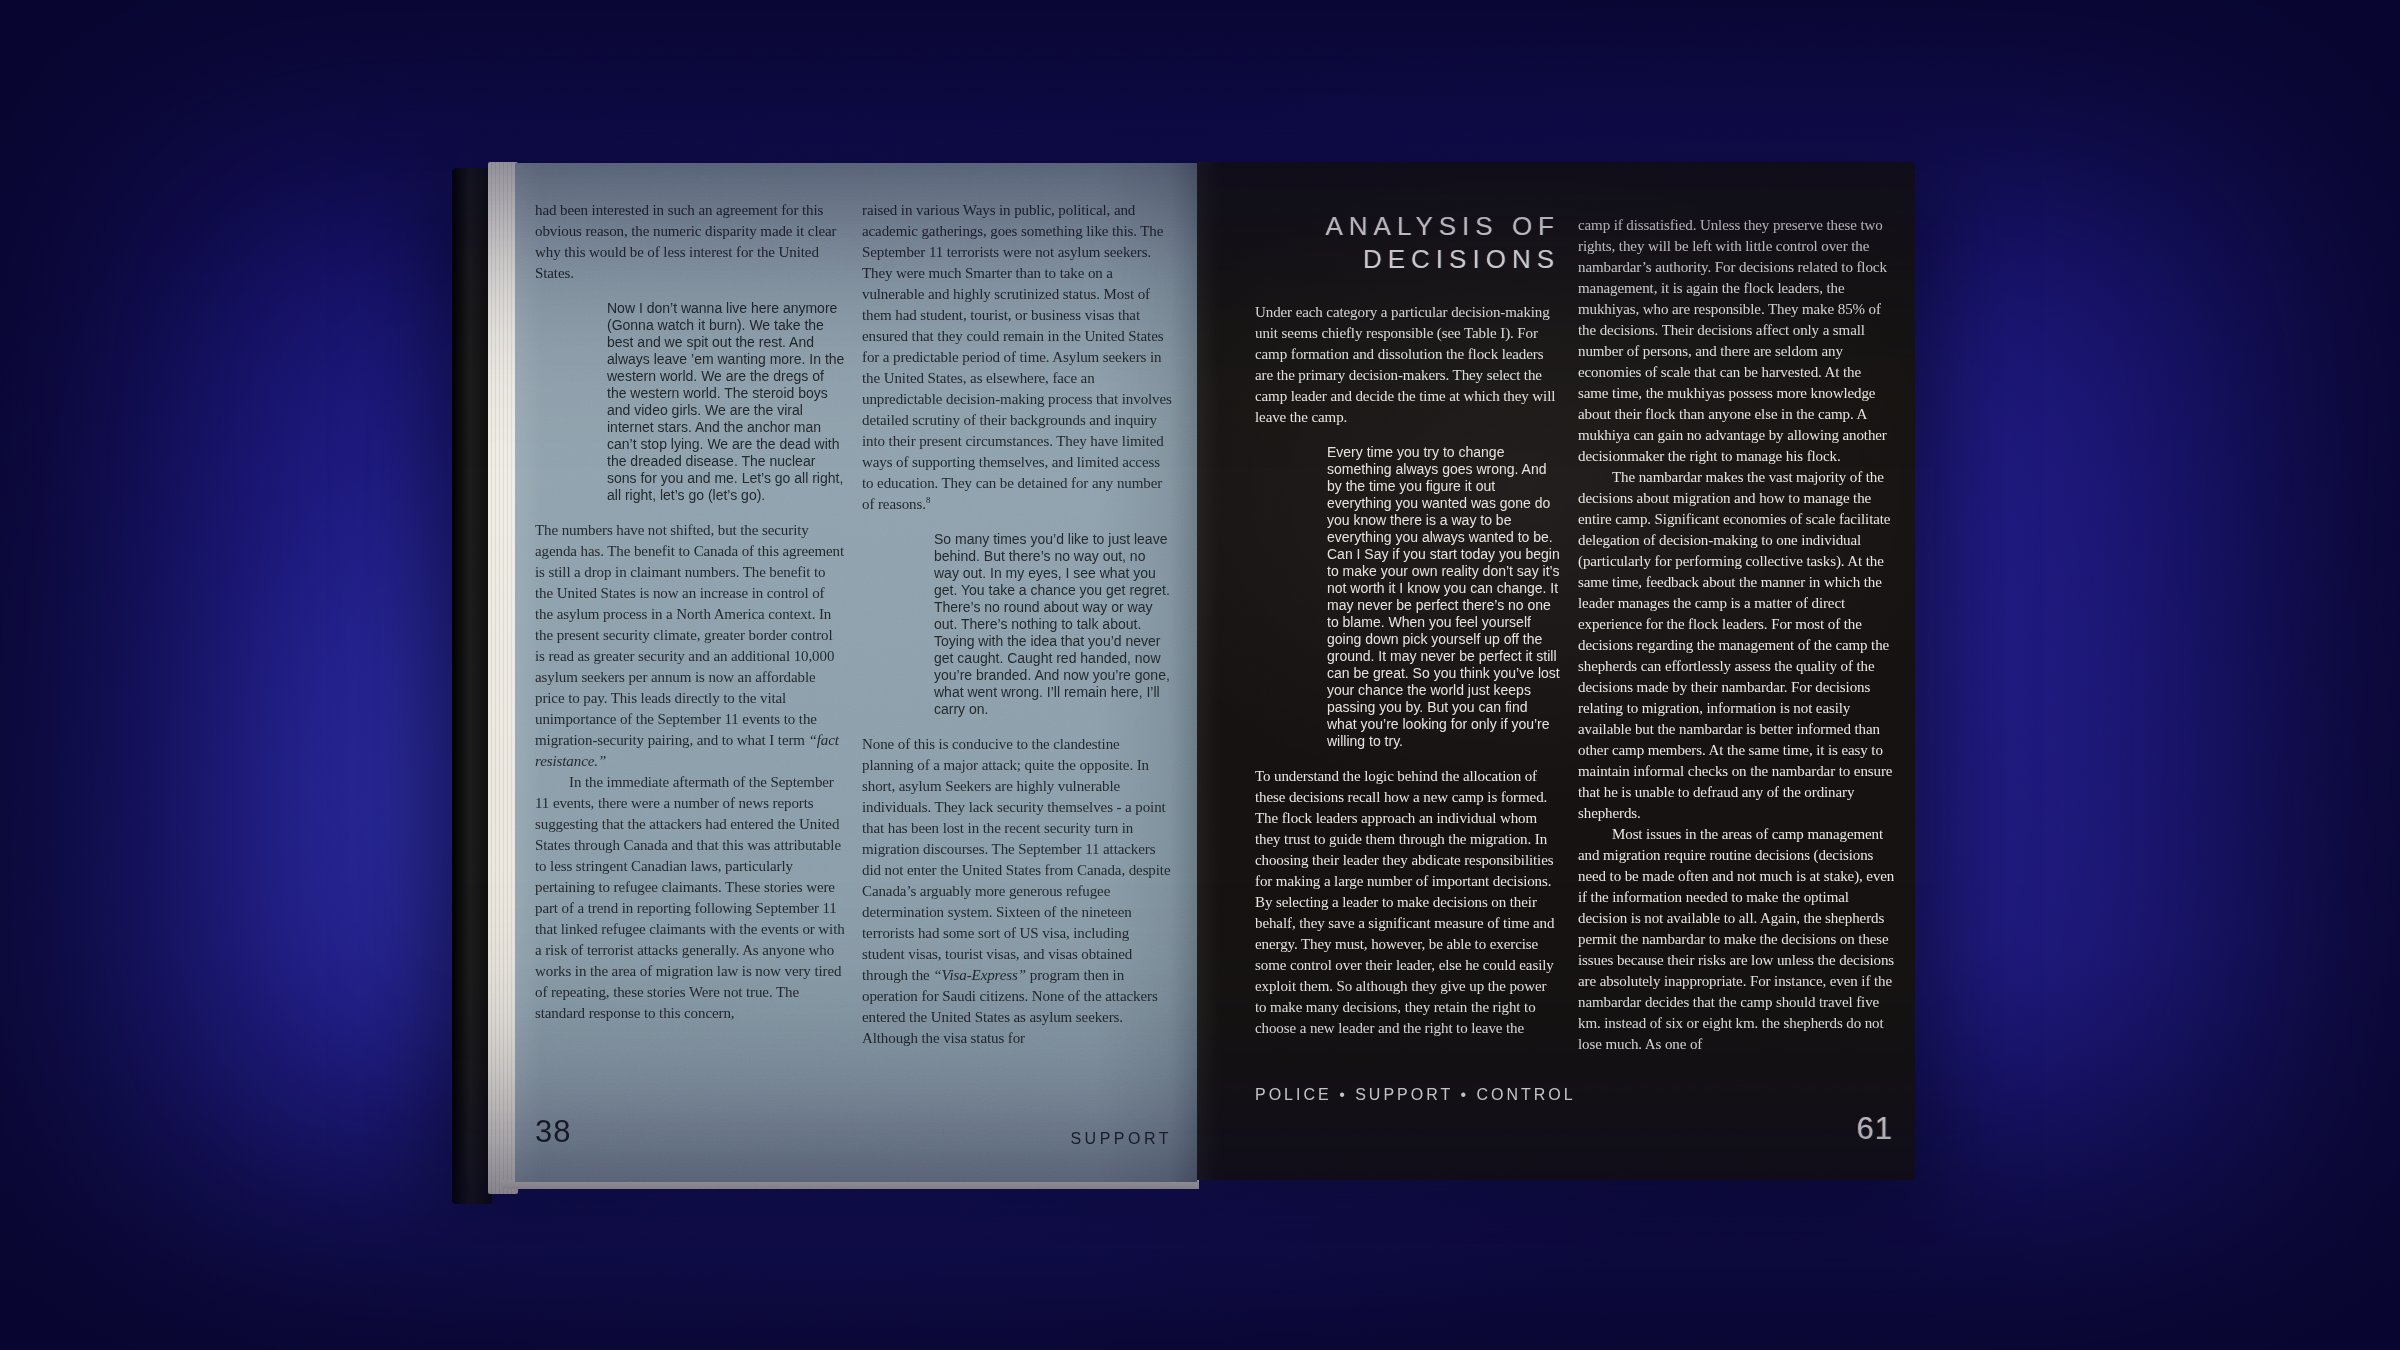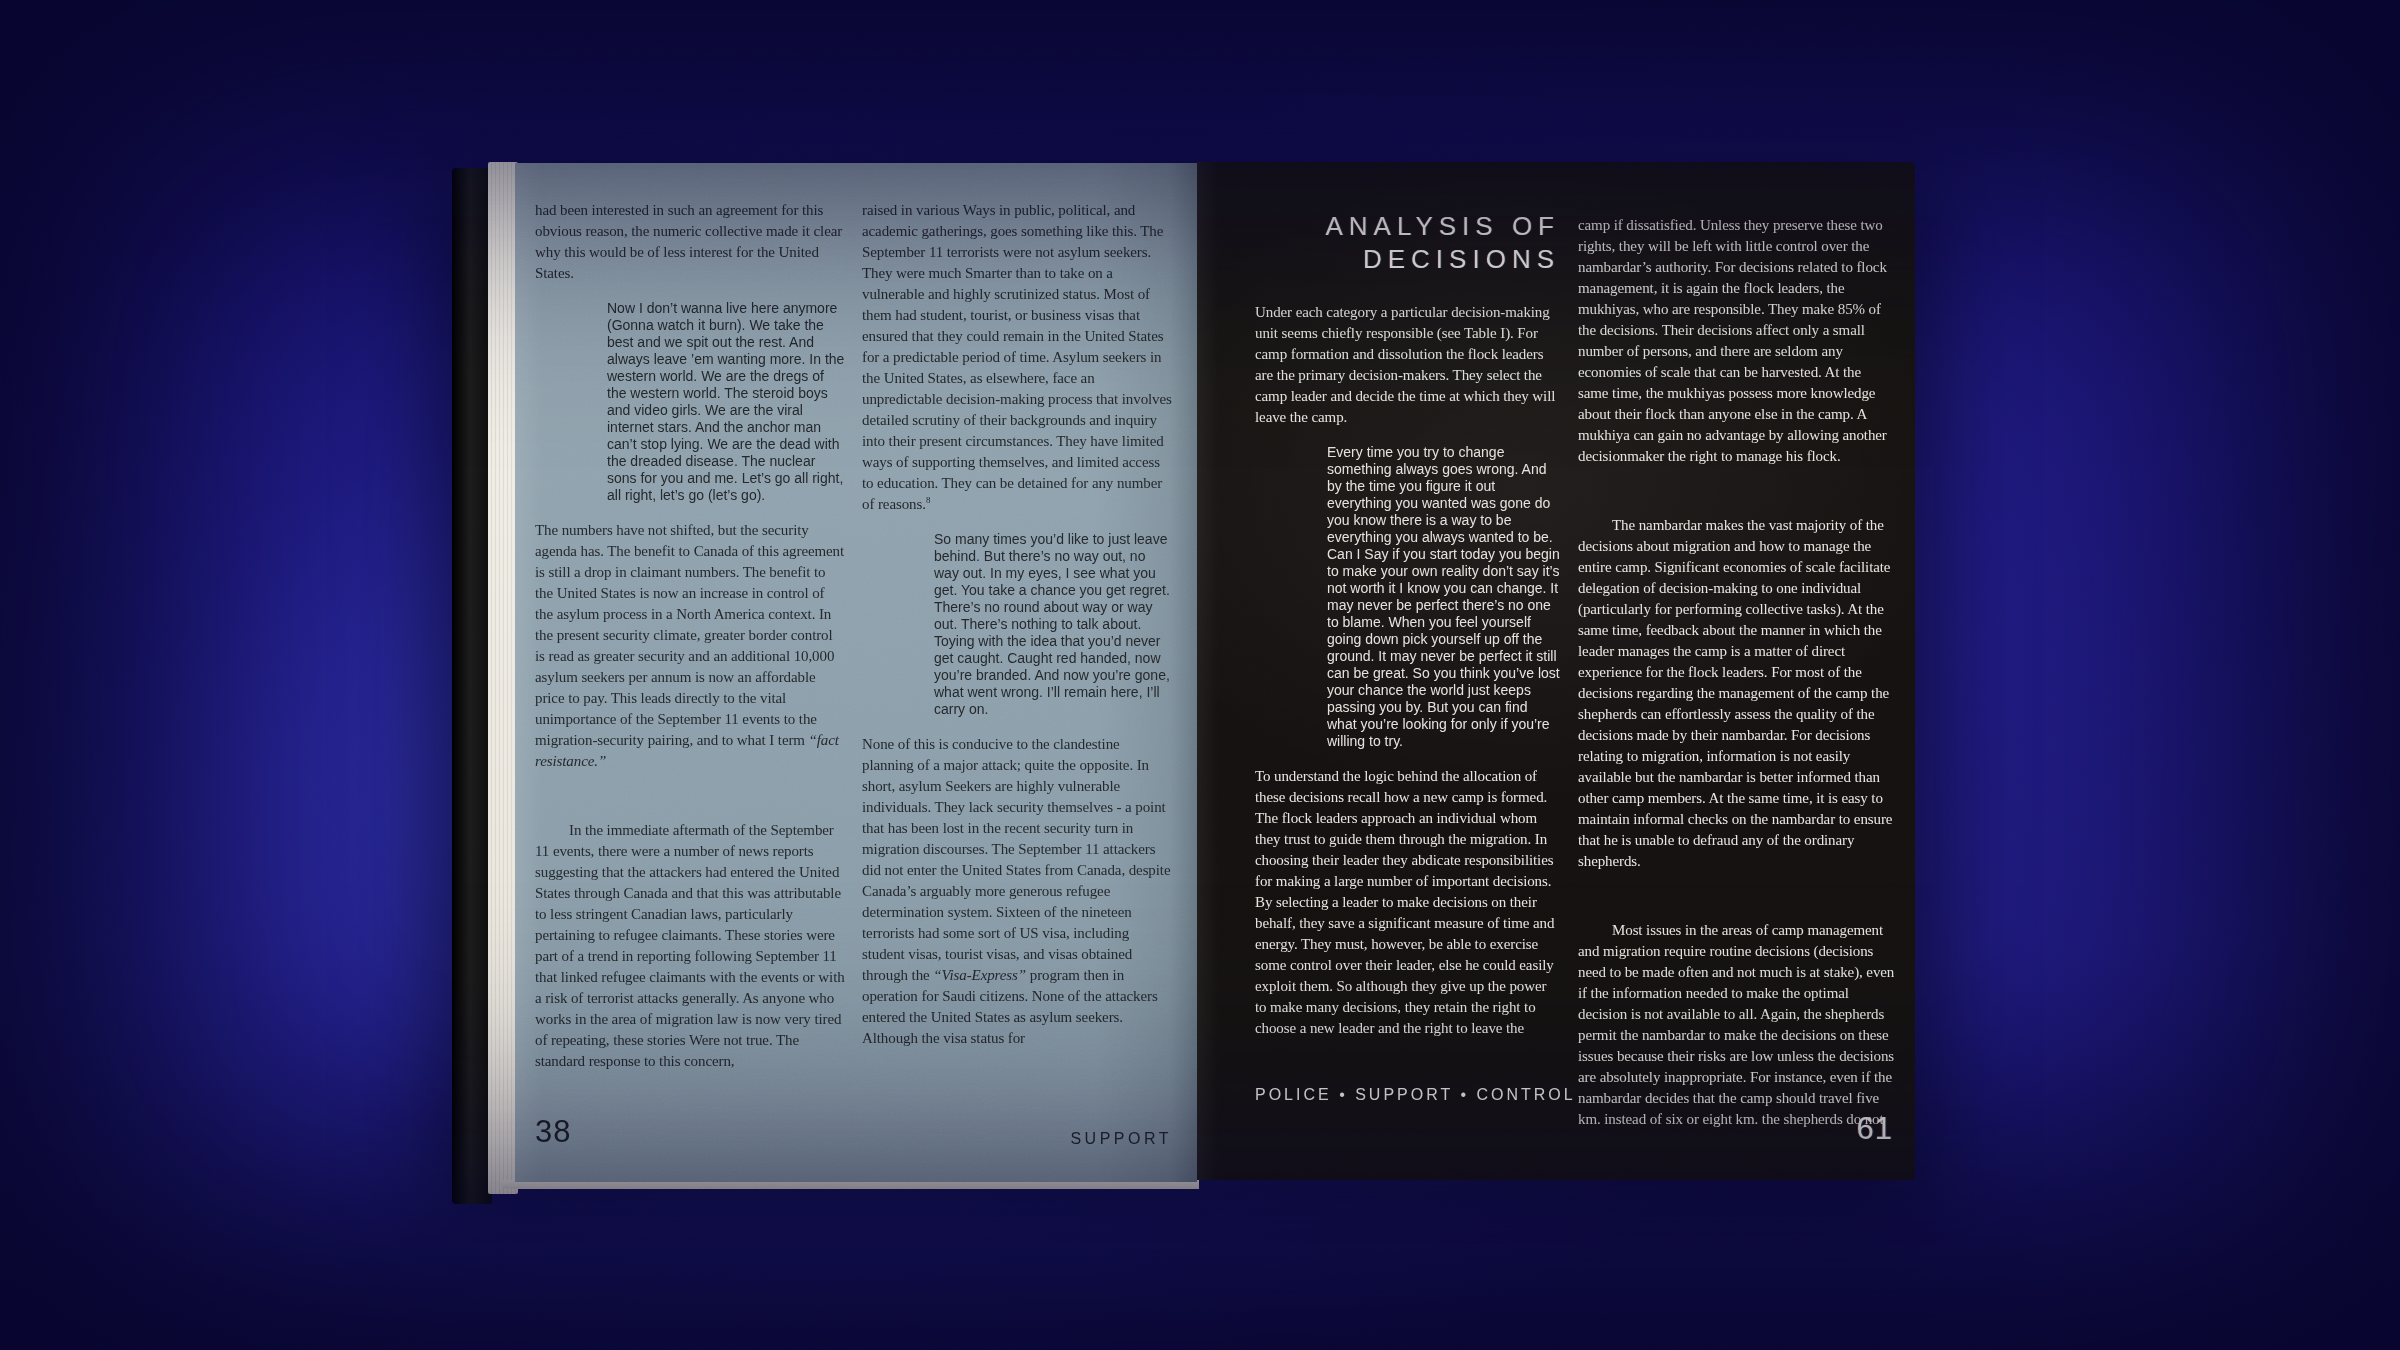--- a/index.html
+++ b/index.html
@@ -29,21 +29,21 @@
     background:
       radial-gradient(700px 520px at 45% 32%, rgba(255,255,255,.05), rgba(0,0,0,0) 62%),
       linear-gradient(90deg, rgba(255,255,255,.05) 0%, rgba(0,0,0,0) 3%),
       linear-gradient(180deg,#171412 0%,#141110 60%,#161311 100%);}
   .col{position:absolute;overflow:hidden;}
   .col-l1{left:20px;top:37px;width:310px;height:912px;}
   .col-l2{left:347px;top:37px;width:310px;height:912px;}
   .col-r1{left:58px;top:48px;width:305px;height:912px;}
   .col-r2{left:381px;top:53px;width:317px;height:912px;}
   .serif{font-family:"Liberation Serif", serif;font-size:15px;line-height:21px;letter-spacing:-0.1px;margin:0;}
-  .indent{text-indent:34px;margin-top:48px;}
+  .indent{text-indent:34px;}
   .quote{font-family:"Liberation Sans", sans-serif;font-size:14px;line-height:17px;margin:16px 0 16px 72px;}
   .page-right .serif{color:#e9e6e1;}
   .page-right .quote{color:#e6e3de;}
   .title{font-family:"Liberation Sans", sans-serif;font-weight:400;font-size:26px;line-height:33px;
     letter-spacing:6px;text-align:right;color:#f4f2ee;margin:0 0 26px 0;
     text-shadow:1px 0 0 rgba(120,215,255,.18), -1px 0 0 rgba(255,120,120,.15);}
   .em{font-style:italic;}
   sup{font-size:9px;vertical-align:super;line-height:0;}
   .pagenum{position:absolute;font-family:"Liberation Sans", sans-serif;font-size:31px;letter-spacing:1px;}
   .pagenum-left{left:20px;top:951px;color:#1c2125;}
@@ -60,21 +60,21 @@
 <div class="stage">
   <div class="book-shadow"></div>
 
   <div class="book">
     <div class="edge-black"></div>
     <div class="edge-white"></div>
     <div class="edge-bottom"></div>
 
     <div class="page page-left">
       <div class="col col-l1">
-        <p class="serif">had been interested in such an agreement for this obvious reason, the numeric collective made it clear why this would be of less interest for the United States.</p>
+        <p class="serif">had been interested in such an agreement for this obvious reason, the numeric disparity made it clear why this would be of less interest for the United States.</p>
         <p class="quote">Now I don’t wanna live here anymore (Gonna watch it burn). We take the best and we spit out the rest. And always leave ’em wanting more. In the western world. We are the dregs of the western world. The steroid boys and video girls. We are the viral internet stars. And the anchor man can’t stop lying. We are the dead with the dreaded disease. The nuclear sons for you and me. Let’s go all right, all right, let’s go (let’s go).</p>
         <p class="serif"><span>The numbers have not shifted, but the security agenda has. The benefit to Canada of this agreement is still a drop in claimant numbers. The benefit to the United States is now an increase in control of the asylum process in a North America context. In the present security climate, greater border control is read as greater security and an additional 10,000 asylum seekers per annum is now an affordable price to pay. This leads directly to the vital unimportance of the September 11 events to the migration-security pairing, and to what I term </span><span class="em">“fact resistance.”</span></p>
         <p class="serif indent">In the immediate aftermath of the September 11 events, there were a number of news reports suggesting that the attackers had entered the United States through Canada and that this was attributable to less stringent Canadian laws, particularly pertaining to refugee claimants. These stories were part of a trend in reporting following September 11 that linked refugee claimants with the events or with a risk of terrorist attacks generally. As anyone who works in the area of migration law is now very tired of repeating, these stories Were not true. The standard response to this concern,</p>
       </div>
       <div class="col col-l2">
         <p class="serif"><span>raised in various Ways in public, political, and academic gatherings, goes something like this. The September 11 terrorists were not asylum seekers. They were much Smarter than to take on a vulnerable and highly scrutinized status. Most of them had student, tourist, or business visas that ensured that they could remain in the United States for a predictable period of time. Asylum seekers in the United States, as elsewhere, face an unpredictable decision-making process that involves detailed scrutiny of their backgrounds and inquiry into their present circumstances. They have limited ways of supporting themselves, and limited access to education. They can be detained for any number of reasons.</span><sup>8</sup></p>
         <p class="quote">So many times you’d like to just leave behind. But there’s no way out, no way out. In my eyes, I see what you get. You take a chance you get regret. There’s no round about way or way out. There’s nothing to talk about. Toying with the idea that you’d never get caught. Caught red handed, now you’re branded. And now you’re gone, what went wrong. I’ll remain here, I’ll carry on.</p>
         <p class="serif"><span>None of this is conducive to the clandestine planning of a major attack; quite the opposite. In short, asylum Seekers are highly vulnerable individuals. They lack security themselves - a point that has been lost in the recent security turn in migration discourses. The September 11 attackers did not enter the United States from Canada, despite Canada’s arguably more generous refugee determination system. Sixteen of the nineteen terrorists had some sort of US visa, including student visas, tourist visas, and visas obtained through the </span><span class="em">“Visa-Express”</span><span> program then in operation for Saudi citizens. None of the attackers entered the United States as asylum seekers. Although the visa status for</span></p>
       </div>
       <div class="pagenum pagenum-left">38</div>

